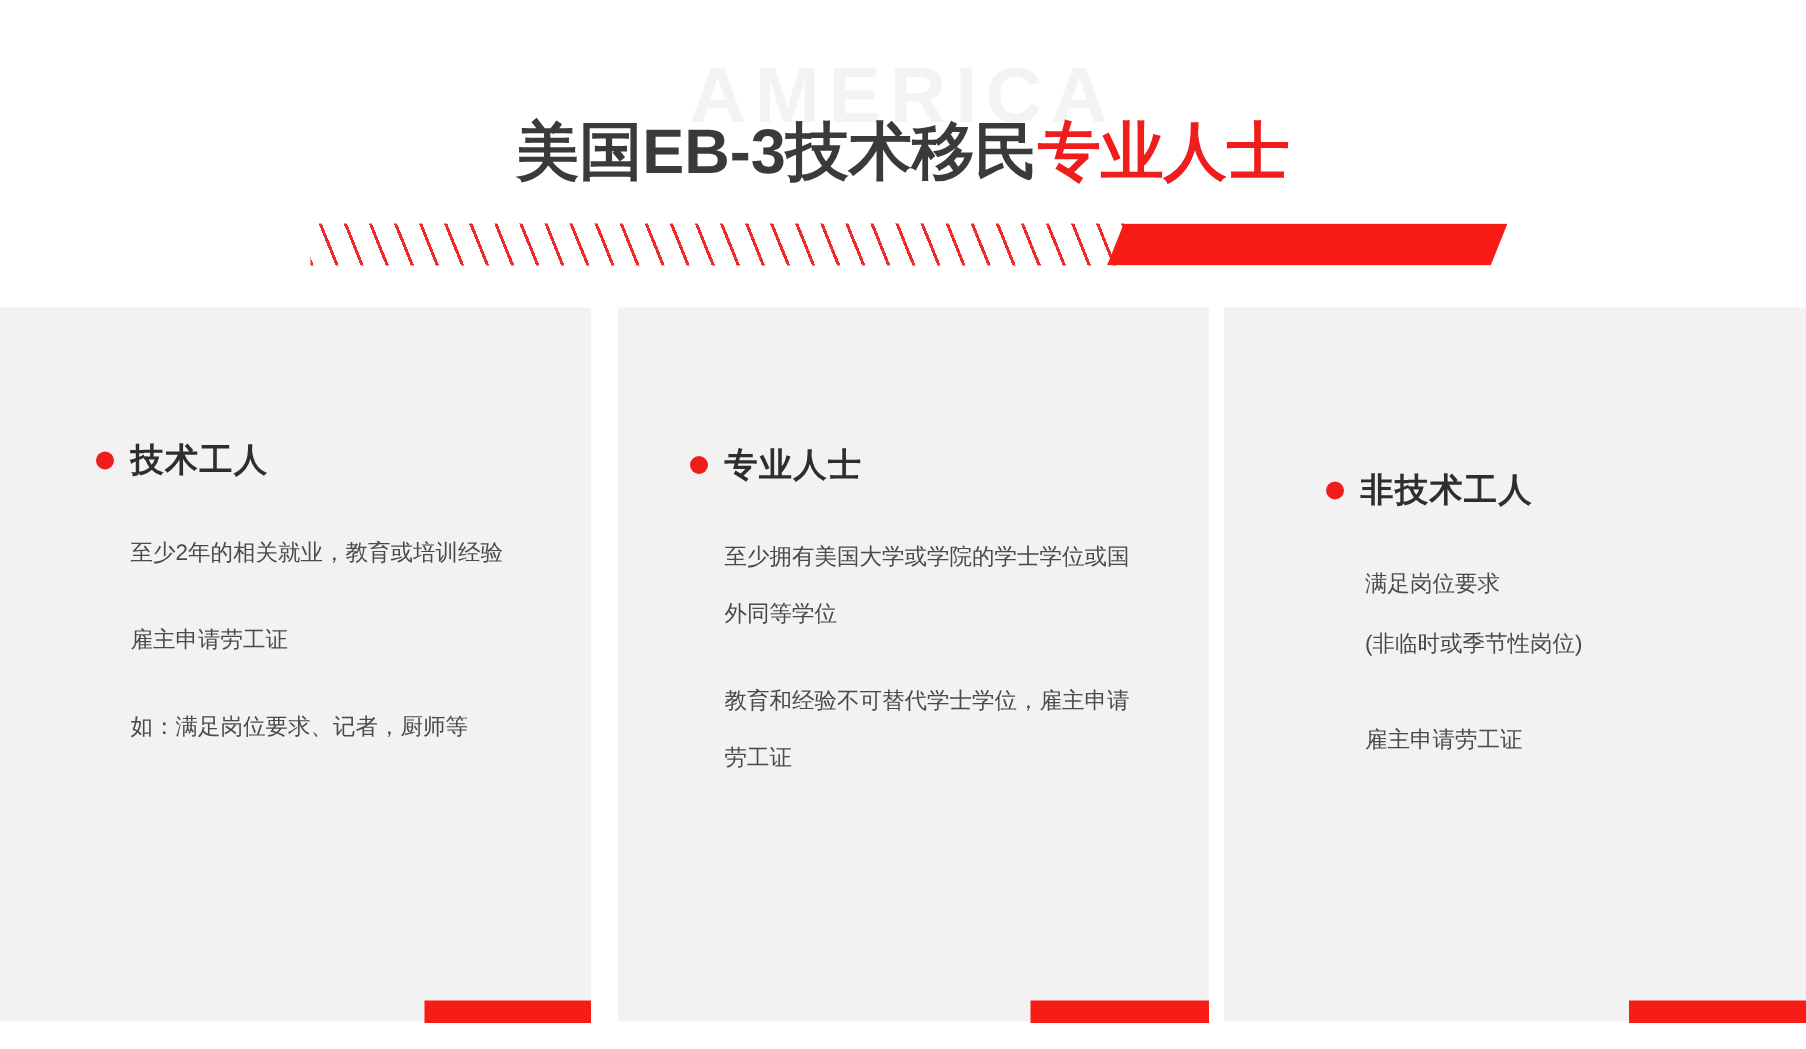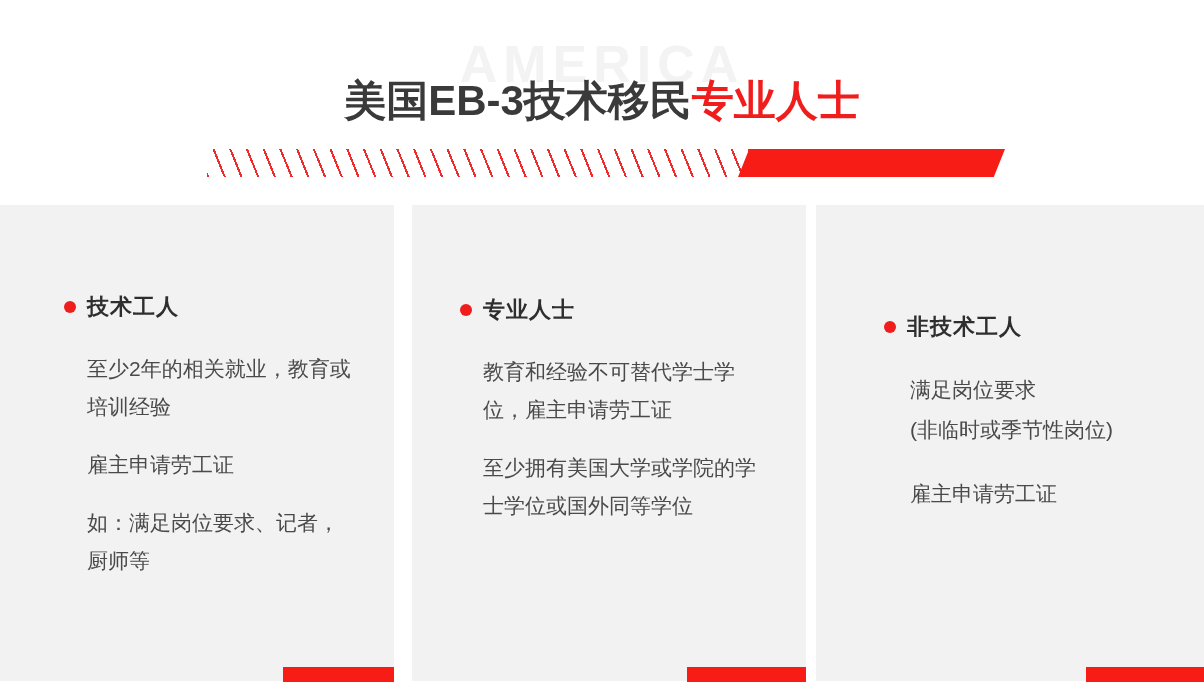--- a/index.html
+++ b/index.html
@@ -143,21 +143,21 @@
     font-size: 22px;
     font-weight: bold;
     color: #2e2e2e;
     letter-spacing: 1px;
     line-height: 26px;
   }
 
   .card-body { padding-left: 23px; }
 
   .para {
-    font-size: 21px;
+    font-size: 15px;
     line-height: 38px;
     color: #4a4a4a;
     margin-bottom: 20px;
   }
   .para:last-child { margin-bottom: 0; }
 
   .card-3 .para { line-height: 40px; margin-bottom: 24px; margin-top: 21px; }
   .card-3 .card-body { padding-left: 26px; }
 
   
@@ -205,22 +205,22 @@
     </div>
   </div>
 
   <div class="card card-2">
     <div class="card-inner">
       <div class="card-head">
         <span class="bullet"></span>
         <span class="card-title">专业人士</span>
       </div>
       <div class="card-body">
+        <div class="para">至少拥有美国大学或学院的学士学位或国外同等学位</div>
         <div class="para">教育和经验不可替代学士学位，雇主申请劳工证</div>
-        <div class="para">至少拥有美国大学或学院的学士学位或国外同等学位</div>
       </div>
     </div>
   </div>
 
   <div class="card card-3">
     <div class="card-inner">
       <div class="card-head">
         <span class="bullet"></span>
         <span class="card-title">非技术工人</span>
       </div>

